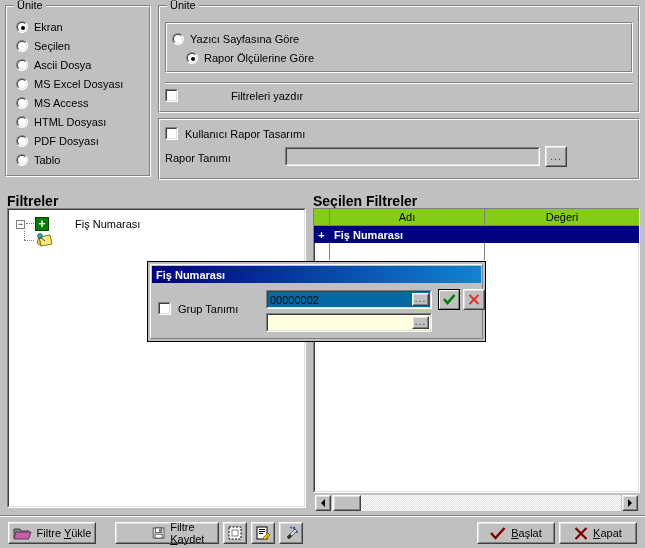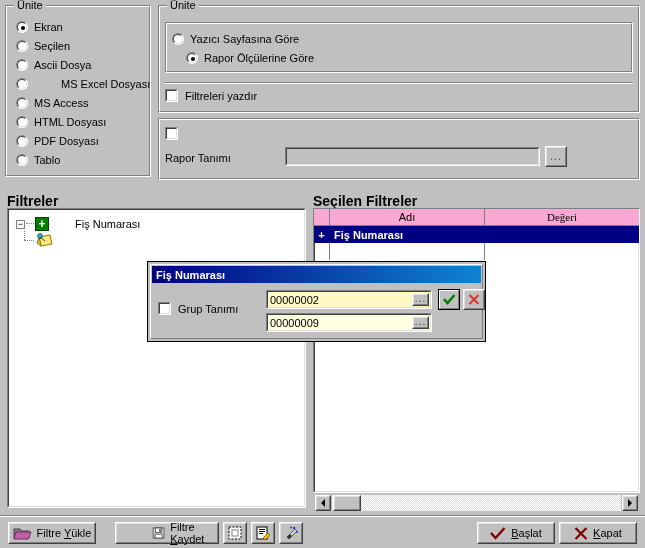--- a/index.html
+++ b/index.html
@@ -106,21 +106,21 @@
     border-right-color:#dfdfdf;border-bottom-color:#dfdfdf;
     box-sizing:border-box;
   }
 
   
   .hdr{position:absolute;font-weight:bold;font-size:14px;}
 
   
   .grid-head{
     position:absolute;left:0;right:0;top:0;height:17px;
-    background:#f9a8d4;display:flex;
+    background:#84cc16;display:flex;
     border-bottom:1px solid #808080;
     box-sizing:border-box;
   }
   .gh-cell{
     display:flex;align-items:center;justify-content:center;
     border-right:1px solid #808080;
     box-sizing:border-box;height:100%;font-size:11px;
   }
   .grid-row{
     position:absolute;left:0;right:0;display:flex;height:17px;
@@ -189,21 +189,21 @@
   }
   .titlebar{
     position:absolute;left:2px;right:2px;top:2px;height:17px;
     background:linear-gradient(to right,#000080,#1084d0);
     color:#fff;font-weight:bold;font-size:11px;
     display:flex;align-items:center;padding-left:4px;
     box-sizing:border-box;
   }
   .fld{
     position:absolute;box-sizing:border-box;
-    background:#fef9c3;
+    background:#0369a1;
     border:1px solid #808080;
     border-right-color:#ffffff;border-bottom-color:#ffffff;
     display:flex;align-items:center;
   }
   .fld::after{
     content:"";position:absolute;left:0;top:0;right:0;bottom:0;
     border:1px solid #404040;
     border-right-color:#dfdfdf;border-bottom-color:#dfdfdf;
     pointer-events:none;
   }
@@ -244,21 +244,21 @@
   <span>Ekran</span>
 </div>
 <div class="radio-row" style="left:16px;top:40px;">
   <span class="radio"></span>
   <span>Seçilen</span>
 </div>
 <div class="radio-row" style="left:16px;top:59px;">
   <span class="radio"></span>
   <span>Ascii Dosya</span>
 </div>
-<div class="radio-row" style="left:16px;top:78px;gap:27px;">
+<div class="radio-row" style="left:16px;top:78px;">
   <span class="radio"></span>
   <span>MS Excel Dosyası</span>
 </div>
 <div class="radio-row" style="left:16px;top:97px;">
   <span class="radio"></span>
   <span>MS Access</span>
 </div>
 <div class="radio-row" style="left:16px;top:116px;">
   <span class="radio"></span>
   <span>HTML Dosyası</span>
@@ -282,29 +282,30 @@
   <span class="radio"></span>
   <span>Yazıcı Sayfasına Göre</span>
 </div>
 <div class="radio-row" style="left:172px;top:52px;padding-left:14px;">
   <span class="radio on"></span>
   <span>Rapor Ölçülerine Göre</span>
 </div>
 
 <div class="sep" style="left:165px;top:82px;width:468px;"></div>
 
-<div class="cb-row" style="left:165px;top:89px;">
+<div class="cb-row" style="left:165px;top:89px;gap:46px;">
   <span class="cb"></span>
   <span>Filtreleri yazdır</span>
 </div>
 
 <div class="grp" style="left:158px;top:118px;width:482px;height:62px;"></div>
 
 <div class="cb-row" style="left:165px;top:127px;">
   <span class="cb"></span>
+  <span>Kullanıcı Rapor Tasarımı</span>
 </div>
 
 <div class="abs" style="left:165px;top:152px;">Rapor Tanımı</div>
 
 <div class="sunken" style="left:285px;top:147px;width:255px;height:19px;background:#c0c0c0;">
   <span class="val" style="position:relative;z-index:2;padding-left:3px;"></span>
 </div>
 
 <div class="btn" style="left:545px;top:146px;width:22px;height:21px;">
   <span class="btnlabel" style="font-size:10px;letter-spacing:1px;color:#404040;">...</span>
@@ -337,21 +338,21 @@
   </div>
 </div>
 
 <div class="hdr" style="left:313px;top:193px;">Seçilen Filtreler</div>
 
 <div class="sunken" style="left:313px;top:208px;width:327px;height:285px;overflow:hidden;">
   <div style="position:absolute;left:0;top:0;right:0;bottom:0;z-index:2;">
     <div class="grid-head">
       <div class="gh-cell" style="width:16px;"></div>
       <div class="gh-cell" style="width:155px;">Adı</div>
-      <div class="gh-cell" style="flex:1;border-right:none;font-family:Liberation Serif, serif;">Değeri</div>
+      <div class="gh-cell" style="flex:1;border-right:none;">Değeri</div>
     </div>
 
     <div class="grid-row sel" style="top:17px;">
       <div class="gr-cell" style="width:16px;justify-content:center;padding-left:0;">+</div>
       <div class="gr-cell" style="width:155px;">Fiş Numarası</div>
       <div class="gr-cell" style="flex:1;border-right:none;"></div>
     </div>
 
     <div class="grid-row" style="top:34px;">
       <div class="gr-cell" style="width:16px;border-right-color:#808080;"></div>
@@ -384,21 +385,20 @@
   </div>
 
   <div class="fld" style="left:116px;top:26px;width:166px;height:19px;">
     <span class="val" style="position:relative;z-index:2;">00000002</span>
     <span class="ell">
       <span style="color:#404040;font-size:10px;">...</span>
     </span>
   </div>
 
   <div class="fld" style="left:116px;top:49px;width:166px;height:19px;background:#ffffe1;">
-    <span class="val" style="position:relative;z-index:2;">00000009</span>
     <span class="ell">
       <span style="color:#404040;font-size:10px;">...</span>
     </span>
   </div>
 
   <div class="btn defaulted" style="left:288px;top:25px;width:22px;height:21px;">
     <svg width="13" height="11" viewBox="0 0 13 11" style="position:relative;z-index:2;">
       <path d="M1,5 L4.5,9 L11.5,1" stroke="#008000" stroke-width="2.6" fill="none"></path>
     </svg>
   </div>

